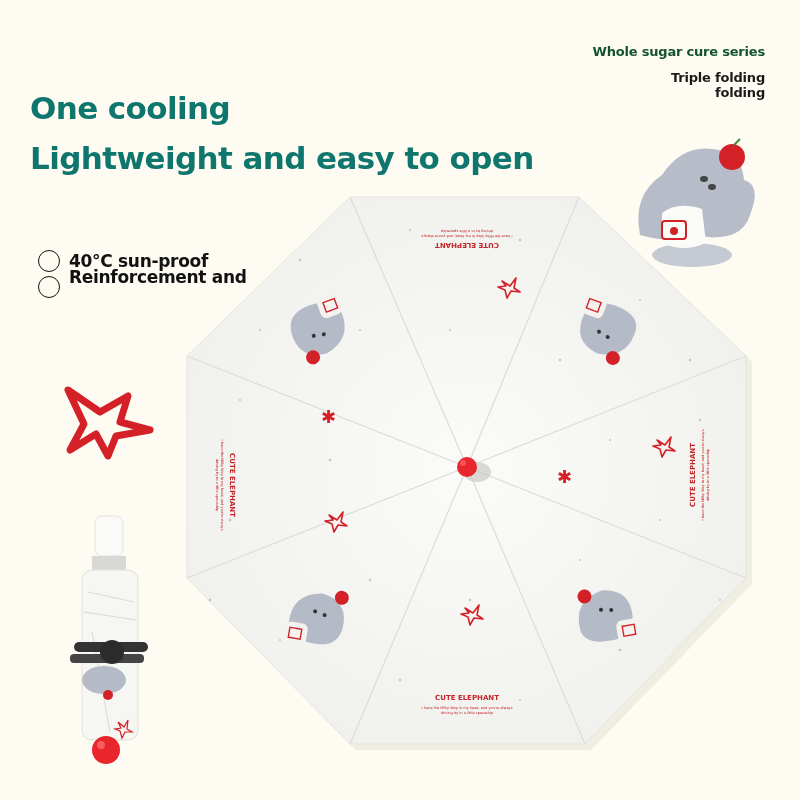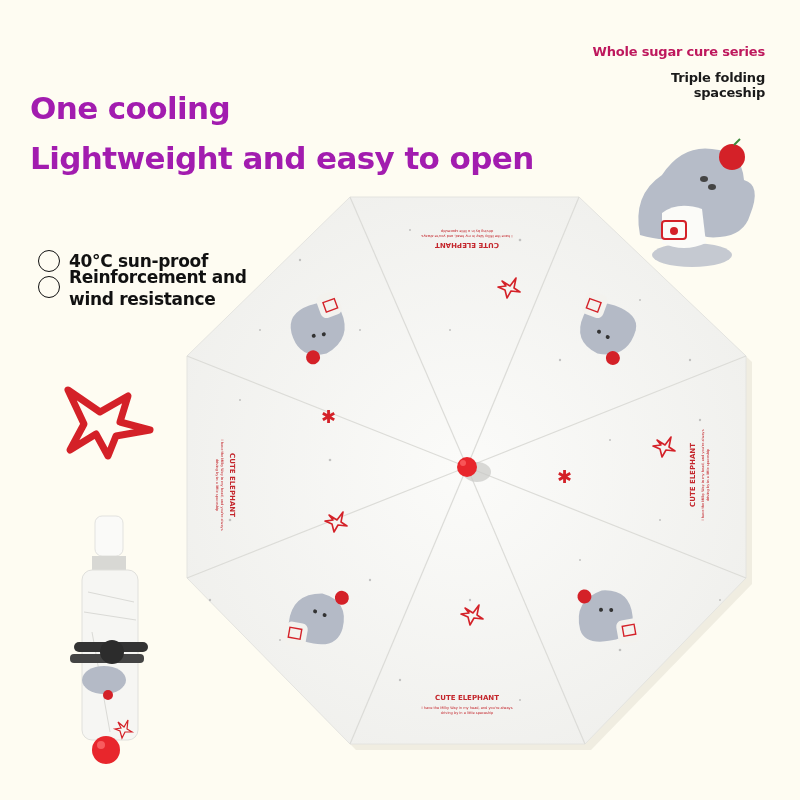--- a/index.html
+++ b/index.html
@@ -1,48 +1,47 @@
 <!DOCTYPE html>
 <html><head>
 <meta charset="utf-8">
 <style>
   html,body{margin:0;padding:0;}
   body{width:800px;height:800px;background:#fefcf2;position:relative;overflow:hidden;font-family:"DejaVu Sans","Liberation Sans",sans-serif;color:#111;}
   .abs{position:absolute;}
-  .series{right:35px;top:44px;font-size:13px;font-weight:bold;text-align:right;line-height:16px;color:#be185d;letter-spacing:-0.2px;}
+  .series{right:35px;top:44px;font-size:13px;font-weight:bold;text-align:right;line-height:16px;color:#14532d;letter-spacing:-0.2px;}
   .subtitle{right:35px;top:70px;font-size:13px;font-weight:bold;text-align:right;line-height:15px;color:#1a1a1a;letter-spacing:-0.2px;margin-left:48px;}
-  .h1{left:30px;font-size:31px;font-weight:bold;letter-spacing:-0.6px;color:#a21caf;white-space:nowrap;}
+  .h1{left:30px;font-size:31px;font-weight:bold;letter-spacing:-0.6px;color:#0f766e;white-space:nowrap;}
   .feat{left:38px;display:flex;align-items:flex-start;}
   .feat .circ{width:22px;height:22px;border:1.8px solid #111;border-radius:50%;box-sizing:border-box;margin-right:9px;flex:none;}
   .feat .txt{font-size:17px;font-weight:bold;line-height:22px;letter-spacing:-0.3px;color:#111;}
   svg{display:block;}
 </style>
 </head>
 <body>
 
 <div class="abs series">Whole sugar cure series</div>
 <div class="abs subtitle">
   <div>Triple folding</div>
-  <div>spaceship</div>
+  <div>folding</div>
 </div>
 
 <div class="abs h1" style="top:90px;">One cooling</div>
 <div class="abs h1" style="top:140px;">Lightweight and easy to open</div>
 
 <div class="abs feat" style="top:250px;">
   <span class="circ"></span>
   <span class="txt">
     <span>40°C sun-proof</span>
   </span>
 </div>
 <div class="abs feat" style="top:266px;">
   <span class="circ" style="margin-top:10px;"></span>
   <span class="txt">
     <span>Reinforcement and</span><br>
-    <span>wind resistance</span>
   </span>
 </div>
 
 <div class="abs" style="left:58px;top:372px;">
   <svg width="100" height="90" viewBox="0 0 100 90">
     <path d="M10 18 L42 40 L70 24 L62 50 L92 58 L58 64 L50 84 L38 62 L12 78 L26 52 Z" fill="none" stroke="#d42128" stroke-width="7" stroke-linejoin="round"></path>
   </svg>
 </div>
 
 <div class="abs" style="left:632px;top:135px;">

